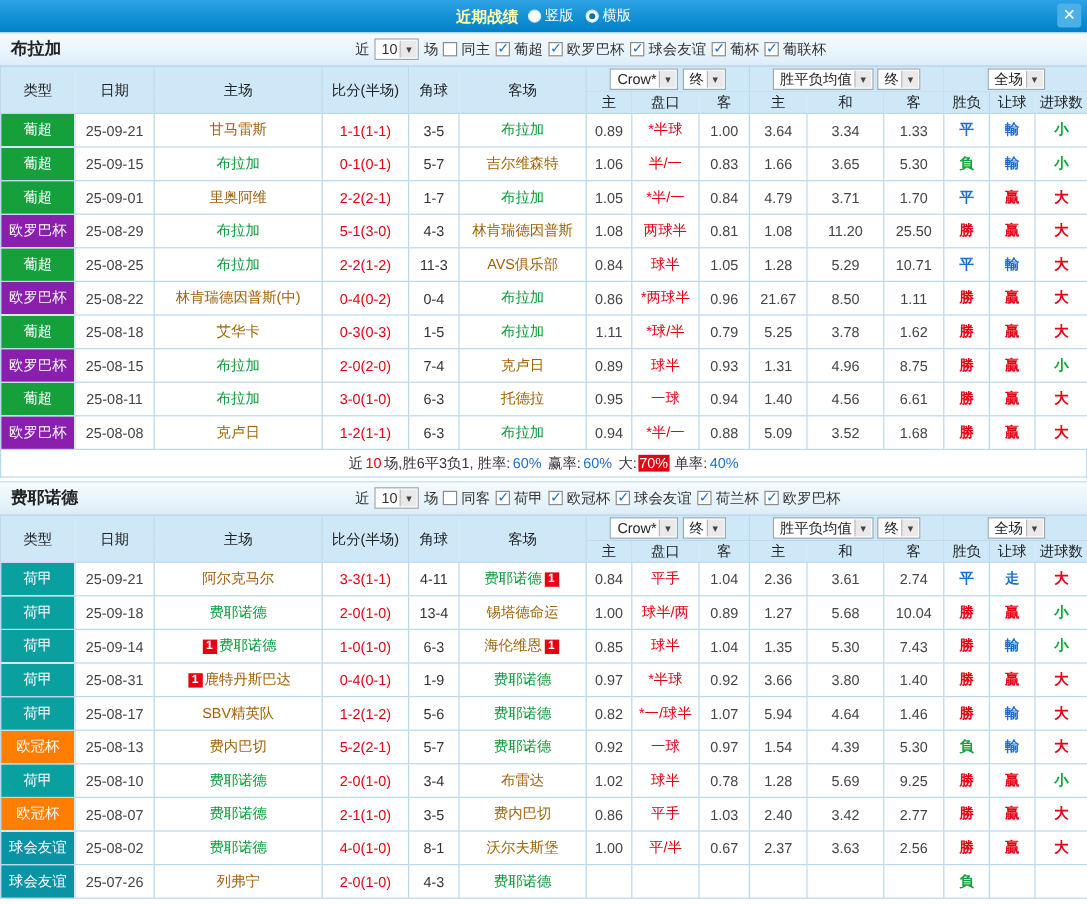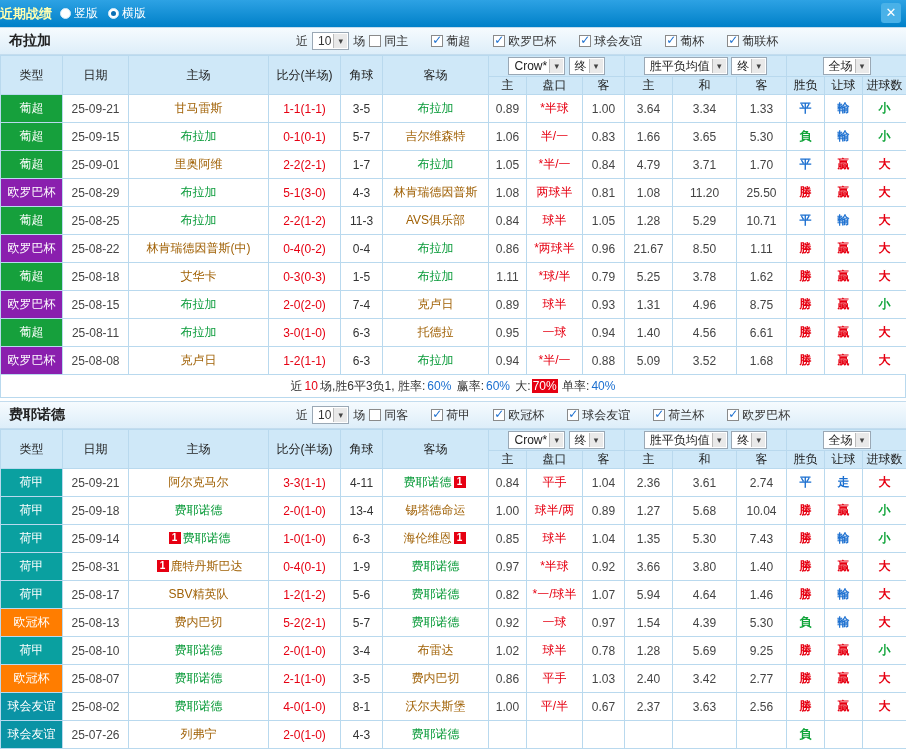--- a/index.html
+++ b/index.html
@@ -2,39 +2,39 @@
 <html><head>
 <meta charset="utf-8">
 <style>
   * { margin:0; padding:0; box-sizing:border-box; }
   html,body { width:906px; height:753px; overflow:hidden; background:#fff;
     font-family:"Liberation Sans","DejaVu Sans",sans-serif; font-size:12px; color:#333; }
 
   
   .topbar { height:27px; background:linear-gradient(#2da2e4,#0080c8); display:flex;
     align-items:center; position:relative; }
-  .topbar-center { flex:1; display:flex; justify-content:flex-start; align-items:center; gap:8px; }
+  .topbar-center { flex:1; display:flex; justify-content:center; align-items:center; gap:8px; }
   .topbar-title { color:#ffffb0; font-weight:bold; font-size:13px; }
   .radios { display:inline-flex; align-items:center; gap:10px; }
   .radios label { display:inline-flex; align-items:center; gap:3px; color:#fff; cursor:pointer; }
   .rdot { width:11px; height:11px; border-radius:50%; background:#fff; border:1px solid #cfe9f8;
     display:inline-block; position:relative; }
   .rdot.checked::after { content:""; position:absolute; inset:2px; border-radius:50%; background:#0a6fb4; }
   .closebtn { position:absolute; right:5px; top:3px; width:20px; height:20px; line-height:20px;
     text-align:center; color:#fff; font-weight:bold; font-size:13px; background:#49b1e8;
     border-radius:3px; cursor:pointer; }
 
   
   .section + .section { margin-top:3px; }
   .section-bar { height:28px; background:linear-gradient(#f6fbfe,#ddeef9);
     border-top:1px solid #c3dcee; border-bottom:1px solid #c3dcee;
     display:flex; align-items:center; position:relative; }
   .team-name { font-weight:bold; font-size:14px; color:#222; padding-left:9px; }
   .filter { position:absolute; left:296px; display:inline-flex; align-items:center; gap:4px; white-space:nowrap; }
-  .cbs { display:inline-flex; align-items:flex-end; gap:18px; }
+  .cbs { display:inline-flex; align-items:flex-end; gap:0; }
   .cbs label { display:inline-flex; align-items:center; margin-right:5px; cursor:pointer; }
   .cbox { width:12px; height:12px; border:1px solid #8a8a8a; background:#fff; display:inline-block;
     position:relative; margin-right:3px; }
   .cbox.checked::after { content:"✓"; position:absolute; left:0px; top:-3px; font-size:12px;
     font-weight:bold; color:#1b6fd0; }
 
   
   .dd { display:inline-block; background:#fff; border:1px solid #9aa8b5; height:18px;
     line-height:16px; padding:0 17px 0 5px; position:relative; cursor:pointer; vertical-align:middle; }
   .dd::after { content:"▾"; position:absolute; right:1px; top:1px; width:13px; height:14px;

